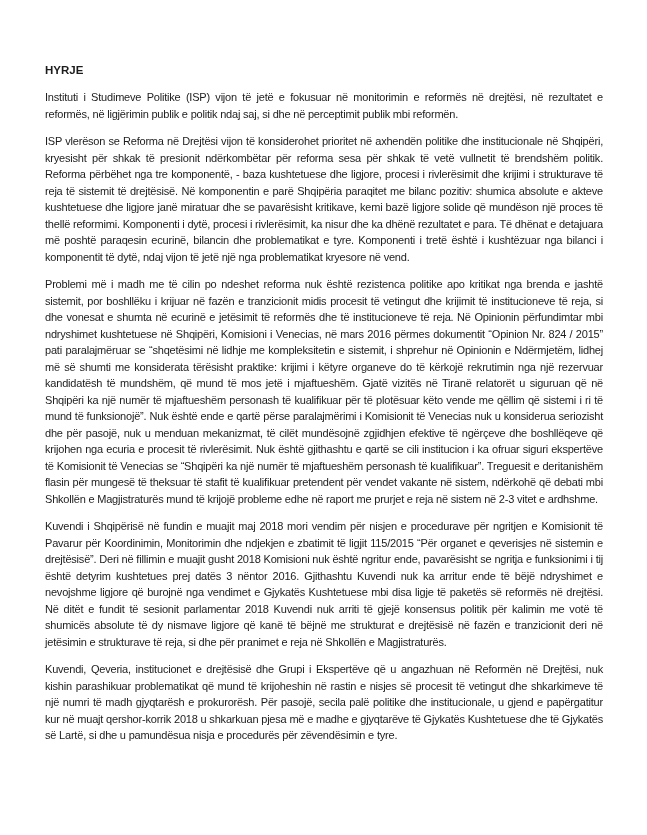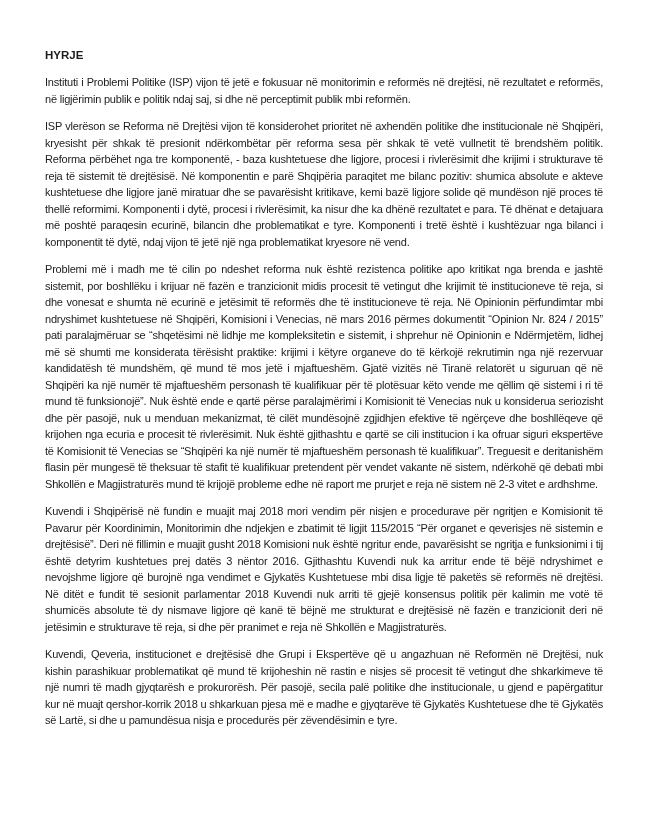--- a/index.html
+++ b/index.html
@@ -9,21 +9,21 @@
   body {
     width: 647px;
     height: 835px;
     background: #ffffff;
     overflow: hidden;
   }
   .page {
     box-sizing: border-box;
     width: 647px;
     height: 835px;
-    padding: 49px 44px 0 45px;
+    padding: 64px 44px 0 45px;
     font-family: "Liberation Sans", sans-serif;
     color: #1c1c1c;
     background: #ffffff;
   }
   .heading {
     font-size: 11.5px;
     font-weight: 700;
     margin: 0 0 13px 0;
     letter-spacing: 0;
   }
@@ -36,19 +36,19 @@
   }
   .run { font-style: normal; }
   .run.italic { }
 </style>
 </head>
 <body>
 
 <div class="page">
   <h1 class="heading">HYRJE</h1>
   <div>
-      <p class="para"><span class="run">Instituti i Problemi Politike (ISP) vijon të jetë e fokusuar në monitorimin e reformës në drejtësi, në rezultatet e reformës, në ligjërimin publik e politik ndaj saj, si dhe në perceptimit publik mbi reformën.</span></p>
+      <p class="para"><span class="run">Instituti i Studimeve Politike (ISP) vijon të jetë e fokusuar në monitorimin e reformës në drejtësi, në rezultatet e reformës, në ligjërimin publik e politik ndaj saj, si dhe në perceptimit publik mbi reformën.</span></p>
       <p class="para"><span class="run">ISP vlerëson se Reforma në Drejtësi vijon të konsiderohet prioritet në axhendën politike dhe institucionale në Shqipëri, kryesisht për shkak të presionit ndërkombëtar për reforma sesa për shkak të vetë vullnetit të brendshëm politik. Reforma përbëhet nga tre komponentë, - baza kushtetuese dhe ligjore, procesi i rivlerësimit dhe krijimi i strukturave të reja të sistemit të drejtësisë. Në komponentin e parë Shqipëria paraqitet me bilanc pozitiv: shumica absolute e akteve kushtetuese dhe ligjore janë miratuar dhe se pavarësisht kritikave, kemi bazë ligjore solide që mundëson një proces të thellë reformimi. Komponenti i dytë, procesi i rivlerësimit, ka nisur dhe ka dhënë rezultatet e para. Të dhënat e detajuara më poshtë paraqesin ecurinë, bilancin dhe problematikat e tyre. Komponenti i tretë është i kushtëzuar nga bilanci i komponentit të dytë, ndaj vijon të jetë një nga problematikat kryesore në vend.</span></p>
       <p class="para"><span class="run">Problemi më i madh me të cilin po ndeshet reforma nuk është rezistenca politike apo kritikat nga brenda e jashtë sistemit, por boshllëku i krijuar në fazën e tranzicionit midis procesit të vetingut dhe krijimit të institucioneve të reja, si dhe vonesat e shumta në ecurinë e jetësimit të reformës dhe të institucioneve të reja. Në Opinionin përfundimtar mbi ndryshimet kushtetuese në Shqipëri, Komisioni i Venecias, në mars 2016 përmes dokumentit “Opinion Nr. 824 / 2015” pati paralajmëruar se  </span><span class="run italic">“shqetësimi në lidhje me kompleksitetin e sistemit, i shprehur në Opinionin e Ndërmjetëm, lidhej më së shumti me konsiderata tërësisht praktike: krijimi i këtyre organeve do të kërkojë rekrutimin nga një rezervuar kandidatësh të mundshëm, që mund të mos jetë i mjaftueshëm. Gjatë vizitës në Tiranë relatorët u siguruan që në Shqipëri ka një numër të mjaftueshëm personash të kualifikuar për të plotësuar këto vende me qëllim që sistemi i ri të mund të funksionojë”</span><span class="run">. Nuk është ende e qartë përse paralajmërimi i Komisionit të Venecias nuk u konsiderua seriozisht dhe për pasojë, nuk u menduan mekanizmat, të cilët mundësojnë zgjidhjen efektive të ngërçeve dhe boshllëqeve që krijohen nga ecuria e procesit të rivlerësimit. Nuk është gjithashtu e qartë se cili institucion i ka ofruar siguri ekspertëve të Komisionit të Venecias se </span><span class="run italic">“Shqipëri ka një numër të mjaftueshëm personash të kualifikuar”</span><span class="run">. Treguesit e deritanishëm flasin për mungesë të theksuar të stafit të kualifikuar pretendent për vendet vakante në sistem, ndërkohë që debati mbi Shkollën e Magjistraturës mund të krijojë probleme edhe në raport me prurjet e reja në sistem në 2-3 vitet e ardhshme.</span></p>
       <p class="para"><span class="run">Kuvendi i Shqipërisë në fundin e muajit maj 2018 mori vendim për nisjen e procedurave për ngritjen e Komisionit të Pavarur për Koordinimin, Monitorimin dhe ndjekjen e zbatimit të ligjit 115/2015 “Për organet e qeverisjes në sistemin e drejtësisë”. Deri në fillimin e muajit gusht 2018 Komisioni nuk është ngritur ende, pavarësisht se ngritja e funksionimi i tij është detyrim kushtetues prej datës 3 nëntor 2016. Gjithashtu Kuvendi nuk ka arritur ende të bëjë ndryshimet e nevojshme ligjore që burojnë nga vendimet e Gjykatës Kushtetuese mbi disa ligje të paketës së reformës në drejtësi. Në ditët e fundit të sesionit parlamentar 2018 Kuvendi nuk arriti të gjejë konsensus politik për kalimin me votë të shumicës absolute të dy nismave ligjore që kanë të bëjnë me strukturat e drejtësisë në fazën e tranzicionit deri në jetësimin e strukturave të reja, si dhe për pranimet e reja në Shkollën e Magjistraturës.</span></p>
       <p class="para"><span class="run">Kuvendi, Qeveria, institucionet e drejtësisë dhe Grupi i Ekspertëve që u angazhuan në Reformën në Drejtësi, nuk kishin parashikuar problematikat që mund të krijoheshin në rastin e nisjes së procesit të vetingut dhe shkarkimeve të një numri të madh gjyqtarësh e prokurorësh. Për pasojë, secila palë politike dhe institucionale, u gjend e papërgatitur kur në muajt qershor-korrik 2018 u shkarkuan pjesa më e madhe e gjyqtarëve të Gjykatës Kushtetuese dhe të Gjykatës së Lartë, si dhe u pamundësua nisja e procedurës për zëvendësimin e tyre.</span></p>
     </div>
 </div>
 
 </body></html>

